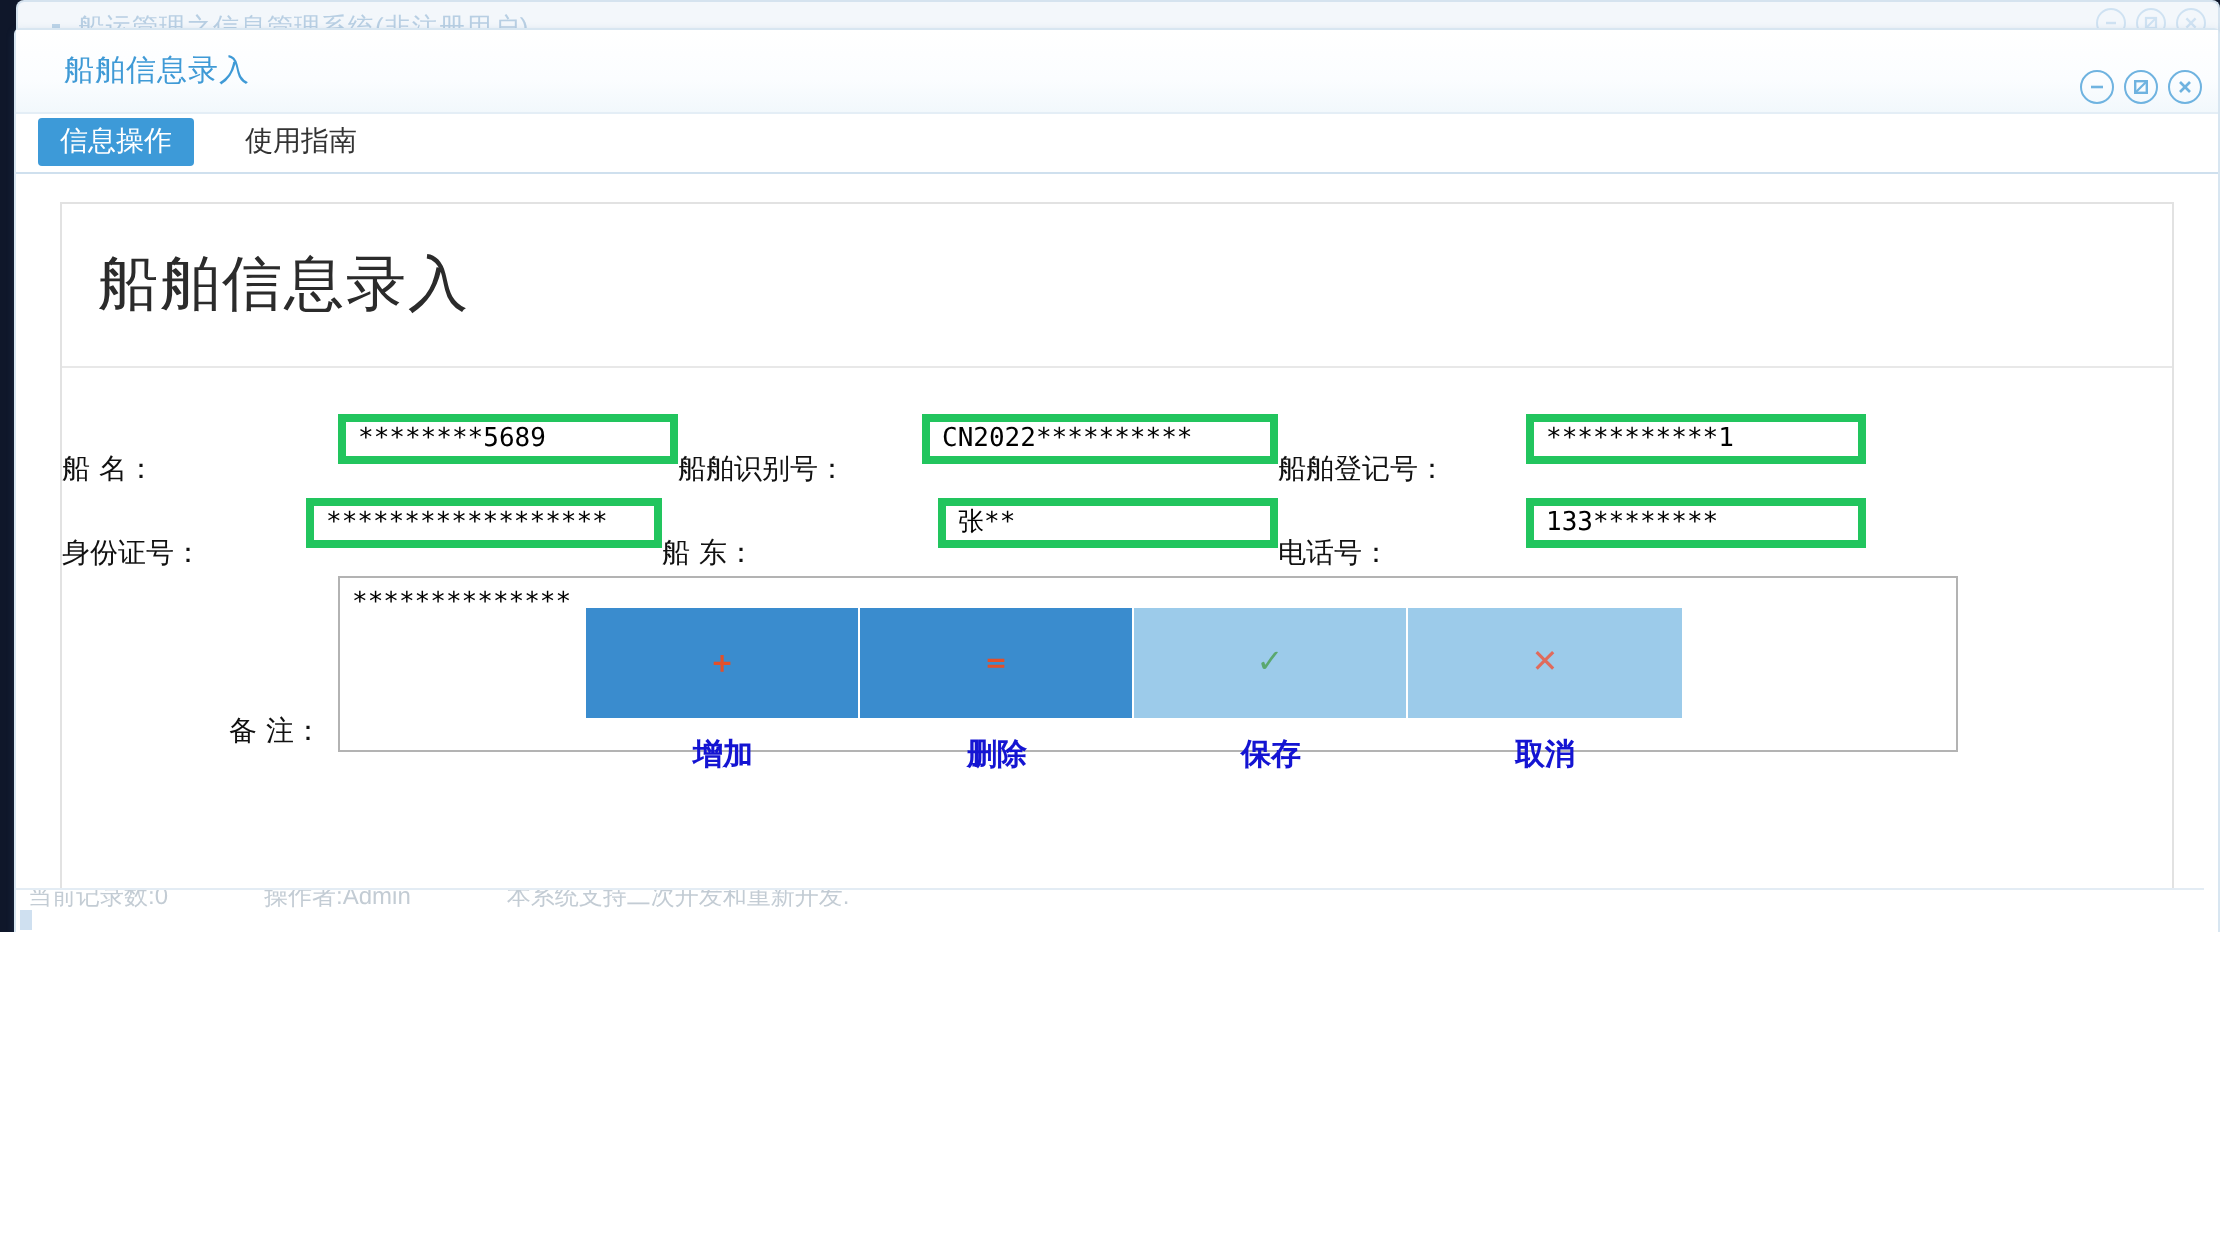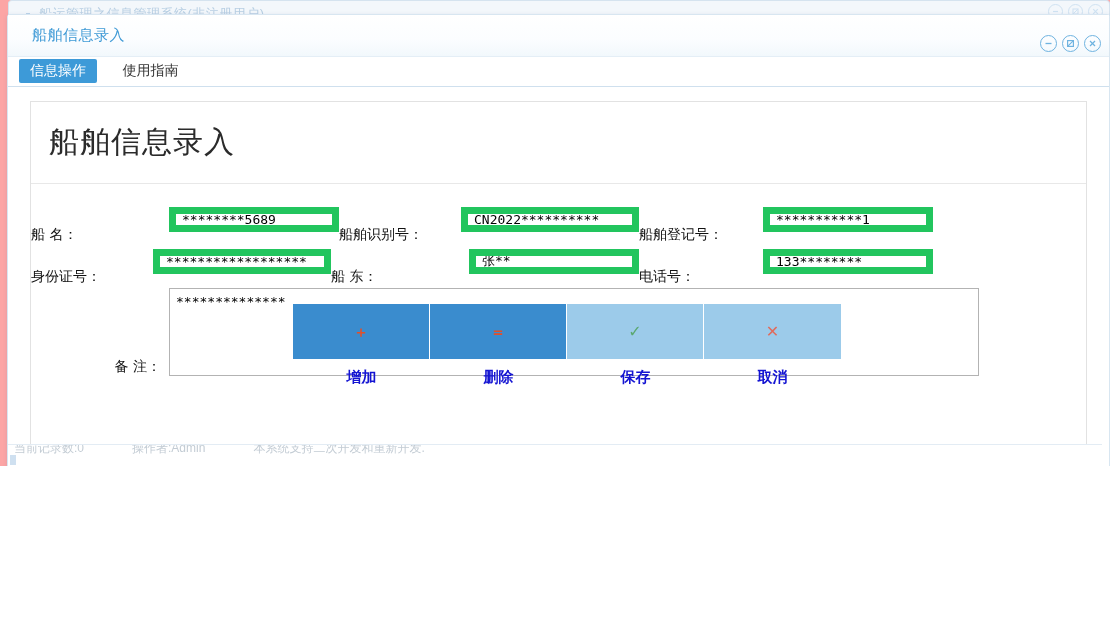--- a/index.html
+++ b/index.html
@@ -7,21 +7,21 @@
     margin: 0; padding: 0;
     width: 1110px; height: 618px;
     overflow: hidden;
     background: #ffffff;
     font-family: "Liberation Sans", "DejaVu Sans", sans-serif;
   }
 
   #app {
     position: relative;
     width: 1110px; height: 466px;
-    background: #fca5a5;
+    background: #0f172a;
     overflow: hidden;
   }
 
   
   .outer-window {
     position: absolute;
     left: 8px; top: 0px;
     width: 1102px; height: 26px;
     background: #f3f7fb;
     border: 1px solid #d5e3ef;
@@ -164,21 +164,21 @@
   .fgroup { display: flex; align-items: center; }
   .flabel {
     font-size: 14px;
     color: #111111;
     white-space: nowrap;
     font-family: "DejaVu Sans", "Liberation Sans", sans-serif;
     margin-top: 32px;
   }
   .finput {
     height: 25px;
-    border: 7px solid #22c55e;
+    border: 4px solid #22c55e;
     background: #ffffff;
     font-size: 13px;
     color: #000000;
     padding: 0 2px 0 6px;
     font-family: "DejaVu Sans Mono", "Liberation Mono", monospace;
     letter-spacing: 0px;
     line-height: 23px;
     outline: none;
   }
   .finput::placeholder { color: #b5b5b5; }

